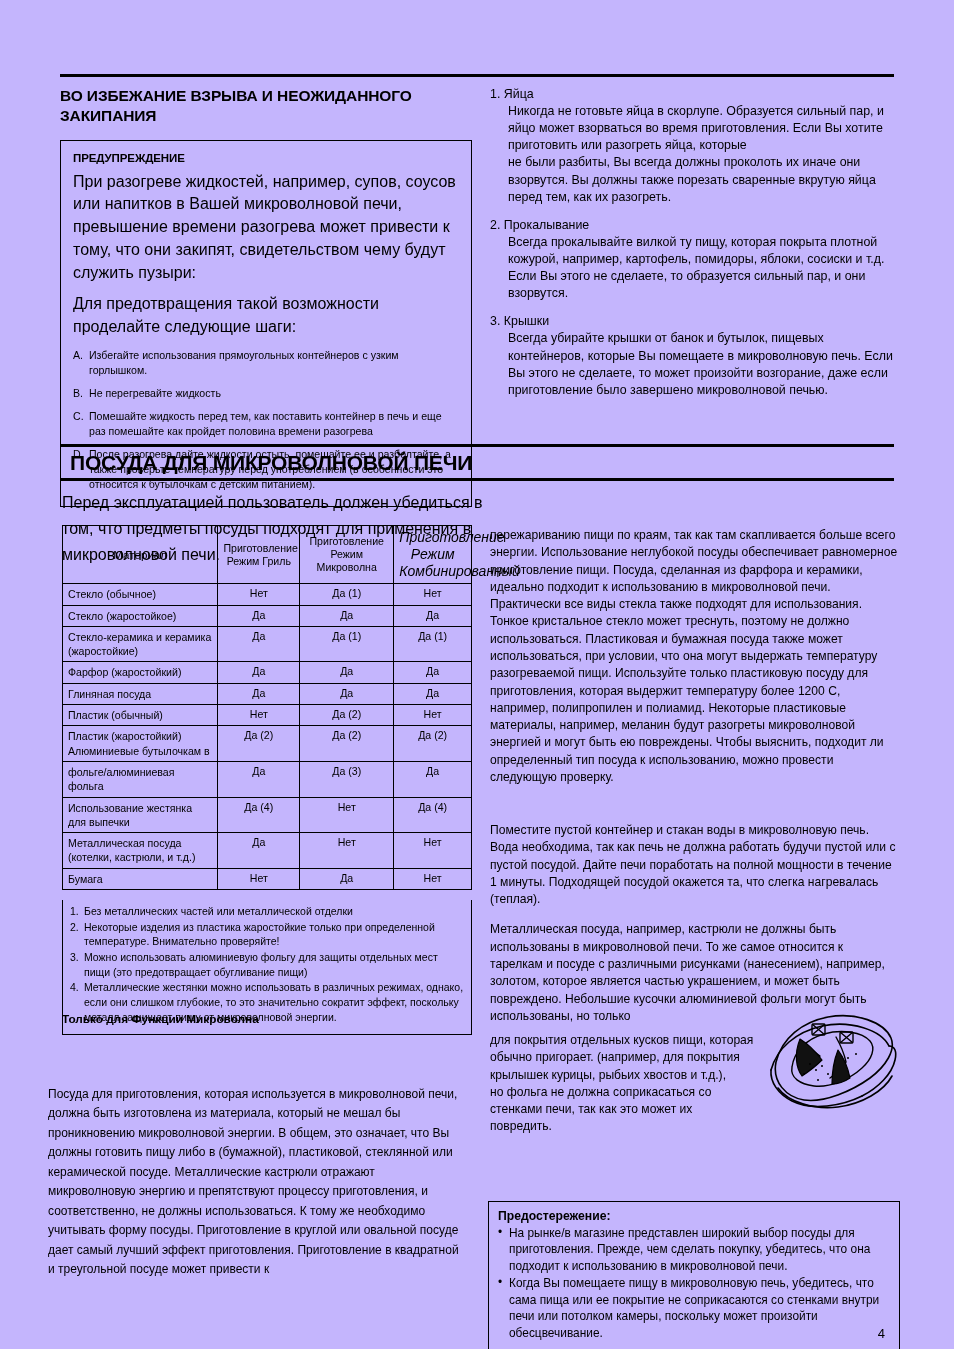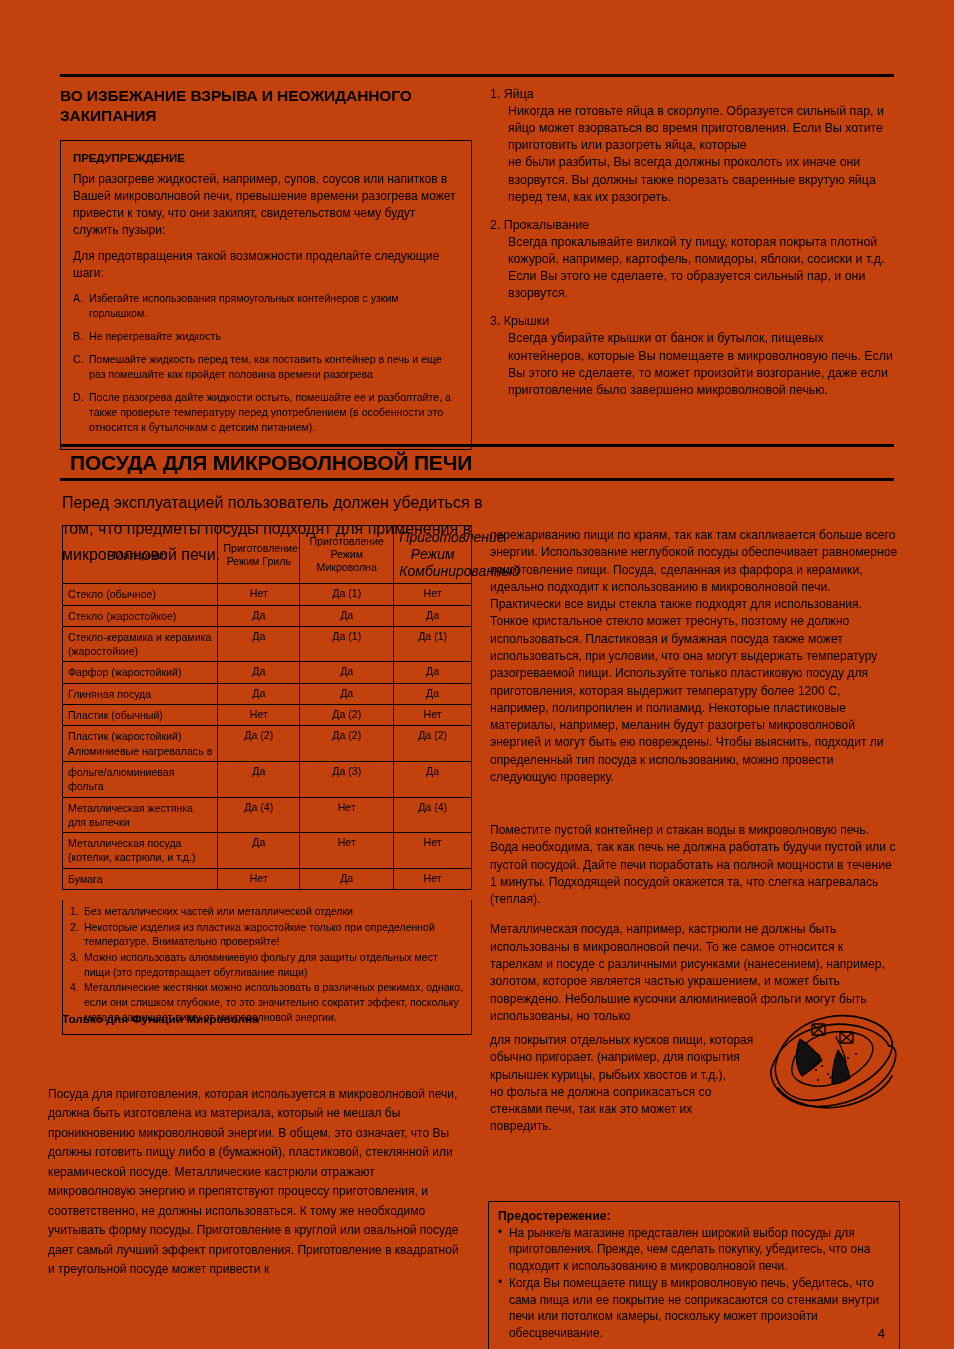--- a/index.html
+++ b/index.html
@@ -8,21 +8,21 @@
     background: #ffffff;
   }
   body {
     font-family: "Liberation Sans", sans-serif;
     color: #000000;
   }
   #page {
     position: relative;
     width: 954px;
     height: 1349px;
-    background: #c2410c;
+    background: #c4b5fd;
     overflow: hidden;
   }
   .rule-top {
     position: absolute;
     left: 60px;
     top: 74px;
     width: 834px;
     height: 3px;
     background: #000;
   }
@@ -50,21 +50,21 @@
     padding: 11px 12px 14px 12px;
     box-sizing: border-box;
   }
   .warn-title {
     font-size: 11.5px;
     font-weight: bold;
     margin: 0 0 7px 0;
     letter-spacing: -0.1px;
   }
   .warn-p {
-    font-size: 12px;
+    font-size: 16px;
     line-height: 1.42;
     margin: 0 0 9px 0;
   }
   .warn-list {
     margin: 0;
     padding: 0;
     list-style: none;
   }
   .warn-list li {
     font-size: 10.6px;
@@ -368,33 +368,33 @@
           <td class="val">Да</td>
           <td class="val">Да</td>
         </tr>
         <tr>
           <td class="mat">Пластик (обычный)</td>
           <td class="val">Нет</td>
           <td class="val">Да (2)</td>
           <td class="val">Нет</td>
         </tr>
         <tr>
-          <td class="mat">Пластик (жаростойкий) Алюминиевые нагревалась в</td>
+          <td class="mat">Пластик (жаростойкий) Алюминиевые бутылочкам в</td>
           <td class="val">Да (2)</td>
           <td class="val">Да (2)</td>
           <td class="val">Да (2)</td>
         </tr>
         <tr>
           <td class="mat">фольге/алюминиевая фольга</td>
           <td class="val">Да</td>
           <td class="val">Да (3)</td>
           <td class="val">Да</td>
         </tr>
         <tr>
-          <td class="mat">Металлическая жестянка для выпечки</td>
+          <td class="mat">Использование жестянка для выпечки</td>
           <td class="val">Да (4)</td>
           <td class="val">Нет</td>
           <td class="val">Да (4)</td>
         </tr>
         <tr>
           <td class="mat">Металлическая посуда (котелки, кастрюли, и т.д.)</td>
           <td class="val">Да</td>
           <td class="val">Нет</td>
           <td class="val">Нет</td>
         </tr>

